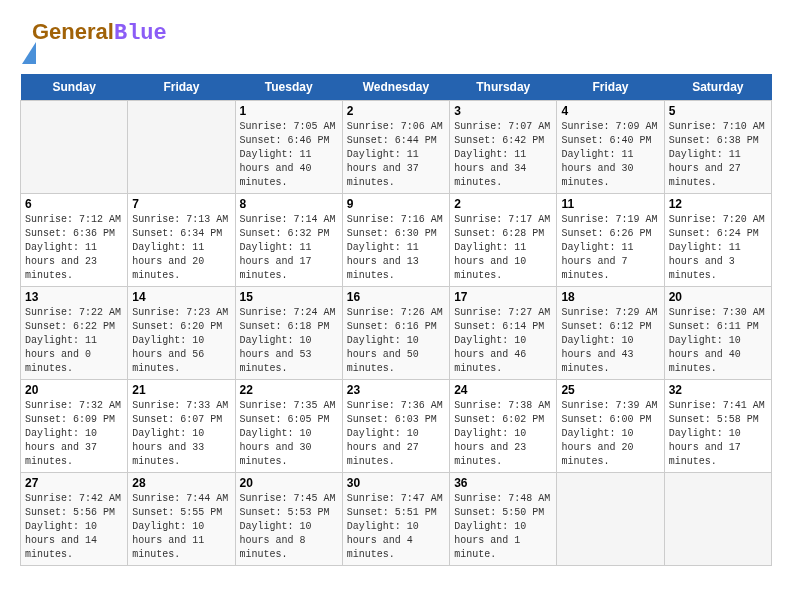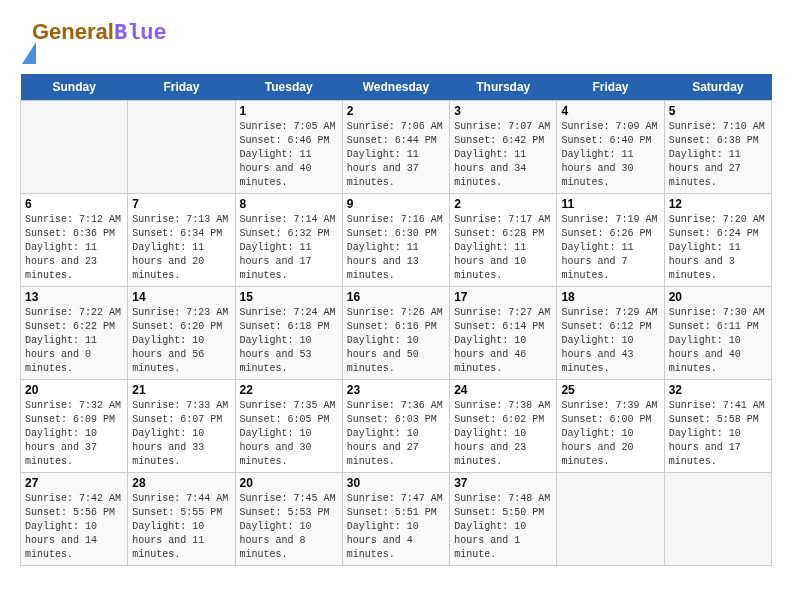--- a/index.html
+++ b/index.html
@@ -244,20 +244,20 @@
         </td>
         <td>
           <div class="day-num">20</div>
           <div class="day-info">Sunrise: 7:45 AM<br>Sunset: 5:53 PM<br>Daylight: 10 hours and 8 minutes.</div>
         </td>
         <td>
           <div class="day-num">30</div>
           <div class="day-info">Sunrise: 7:47 AM<br>Sunset: 5:51 PM<br>Daylight: 10 hours and 4 minutes.</div>
         </td>
         <td>
-          <div class="day-num">37</div>
+          <div class="day-num">36</div>
           <div class="day-info">Sunrise: 7:48 AM<br>Sunset: 5:50 PM<br>Daylight: 10 hours and 1 minute.</div>
         </td>
         <td class="empty"></td>
         <td class="empty"></td>
       </tr>
     </tbody>
 </table>
 
 </body></html>

